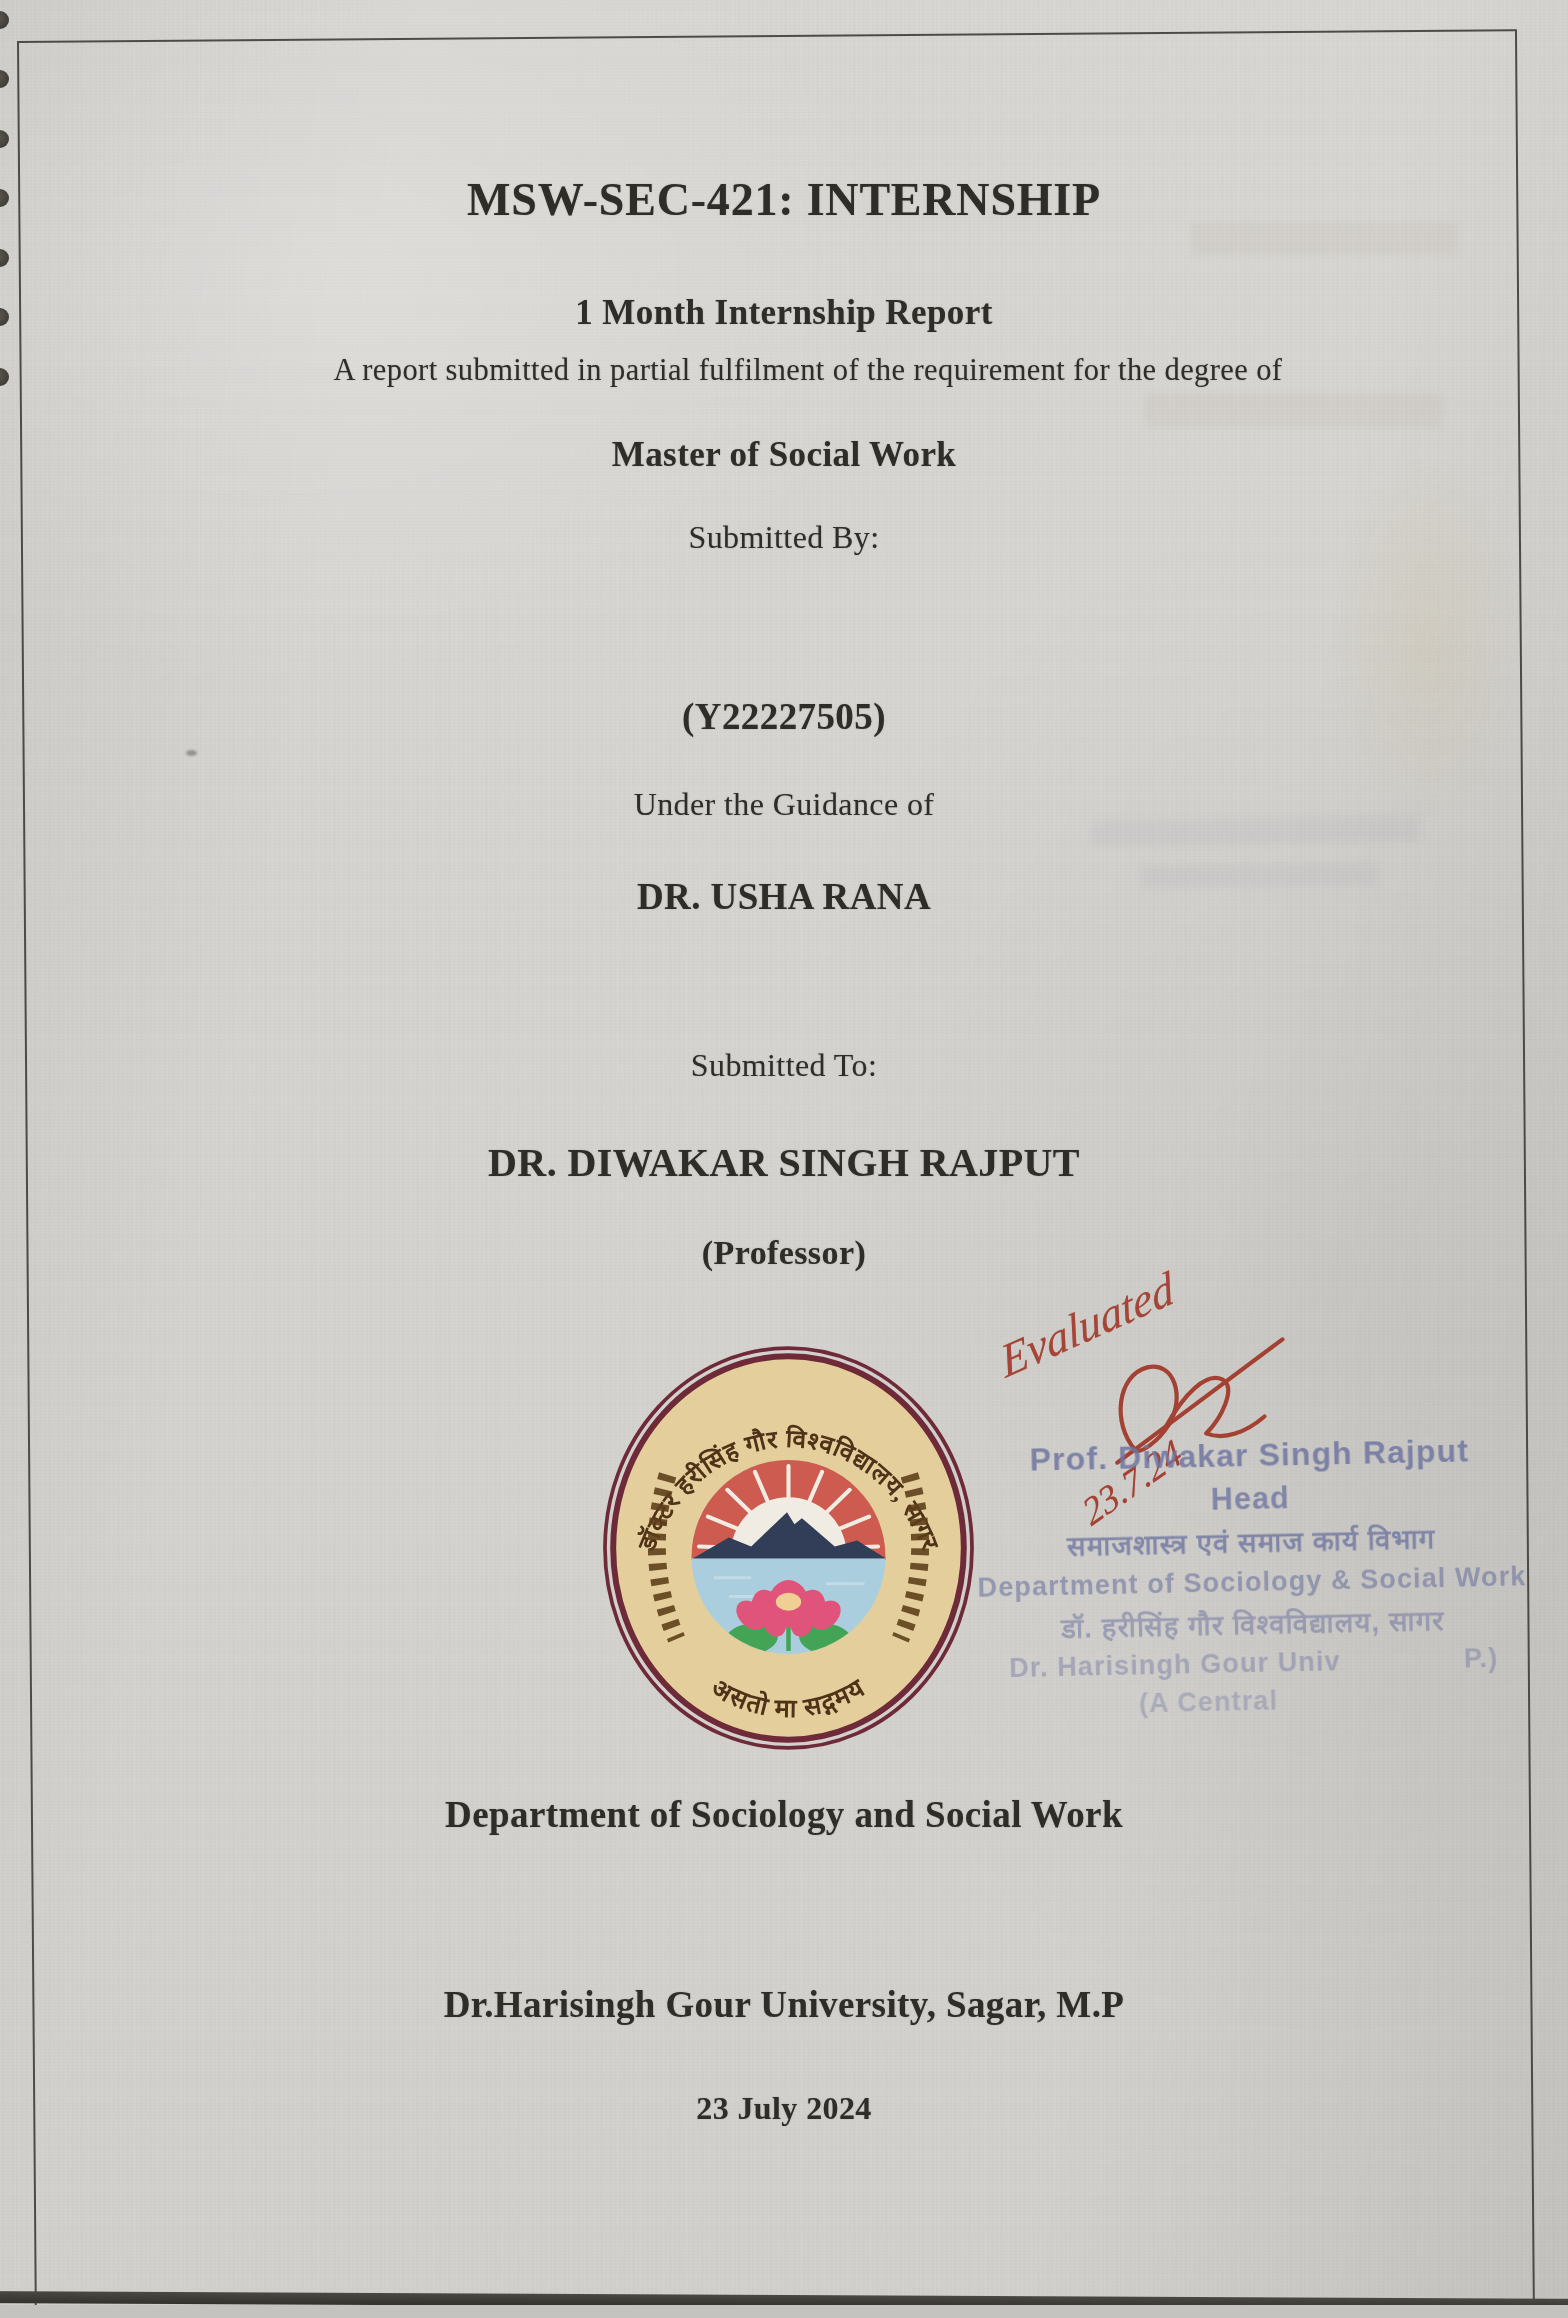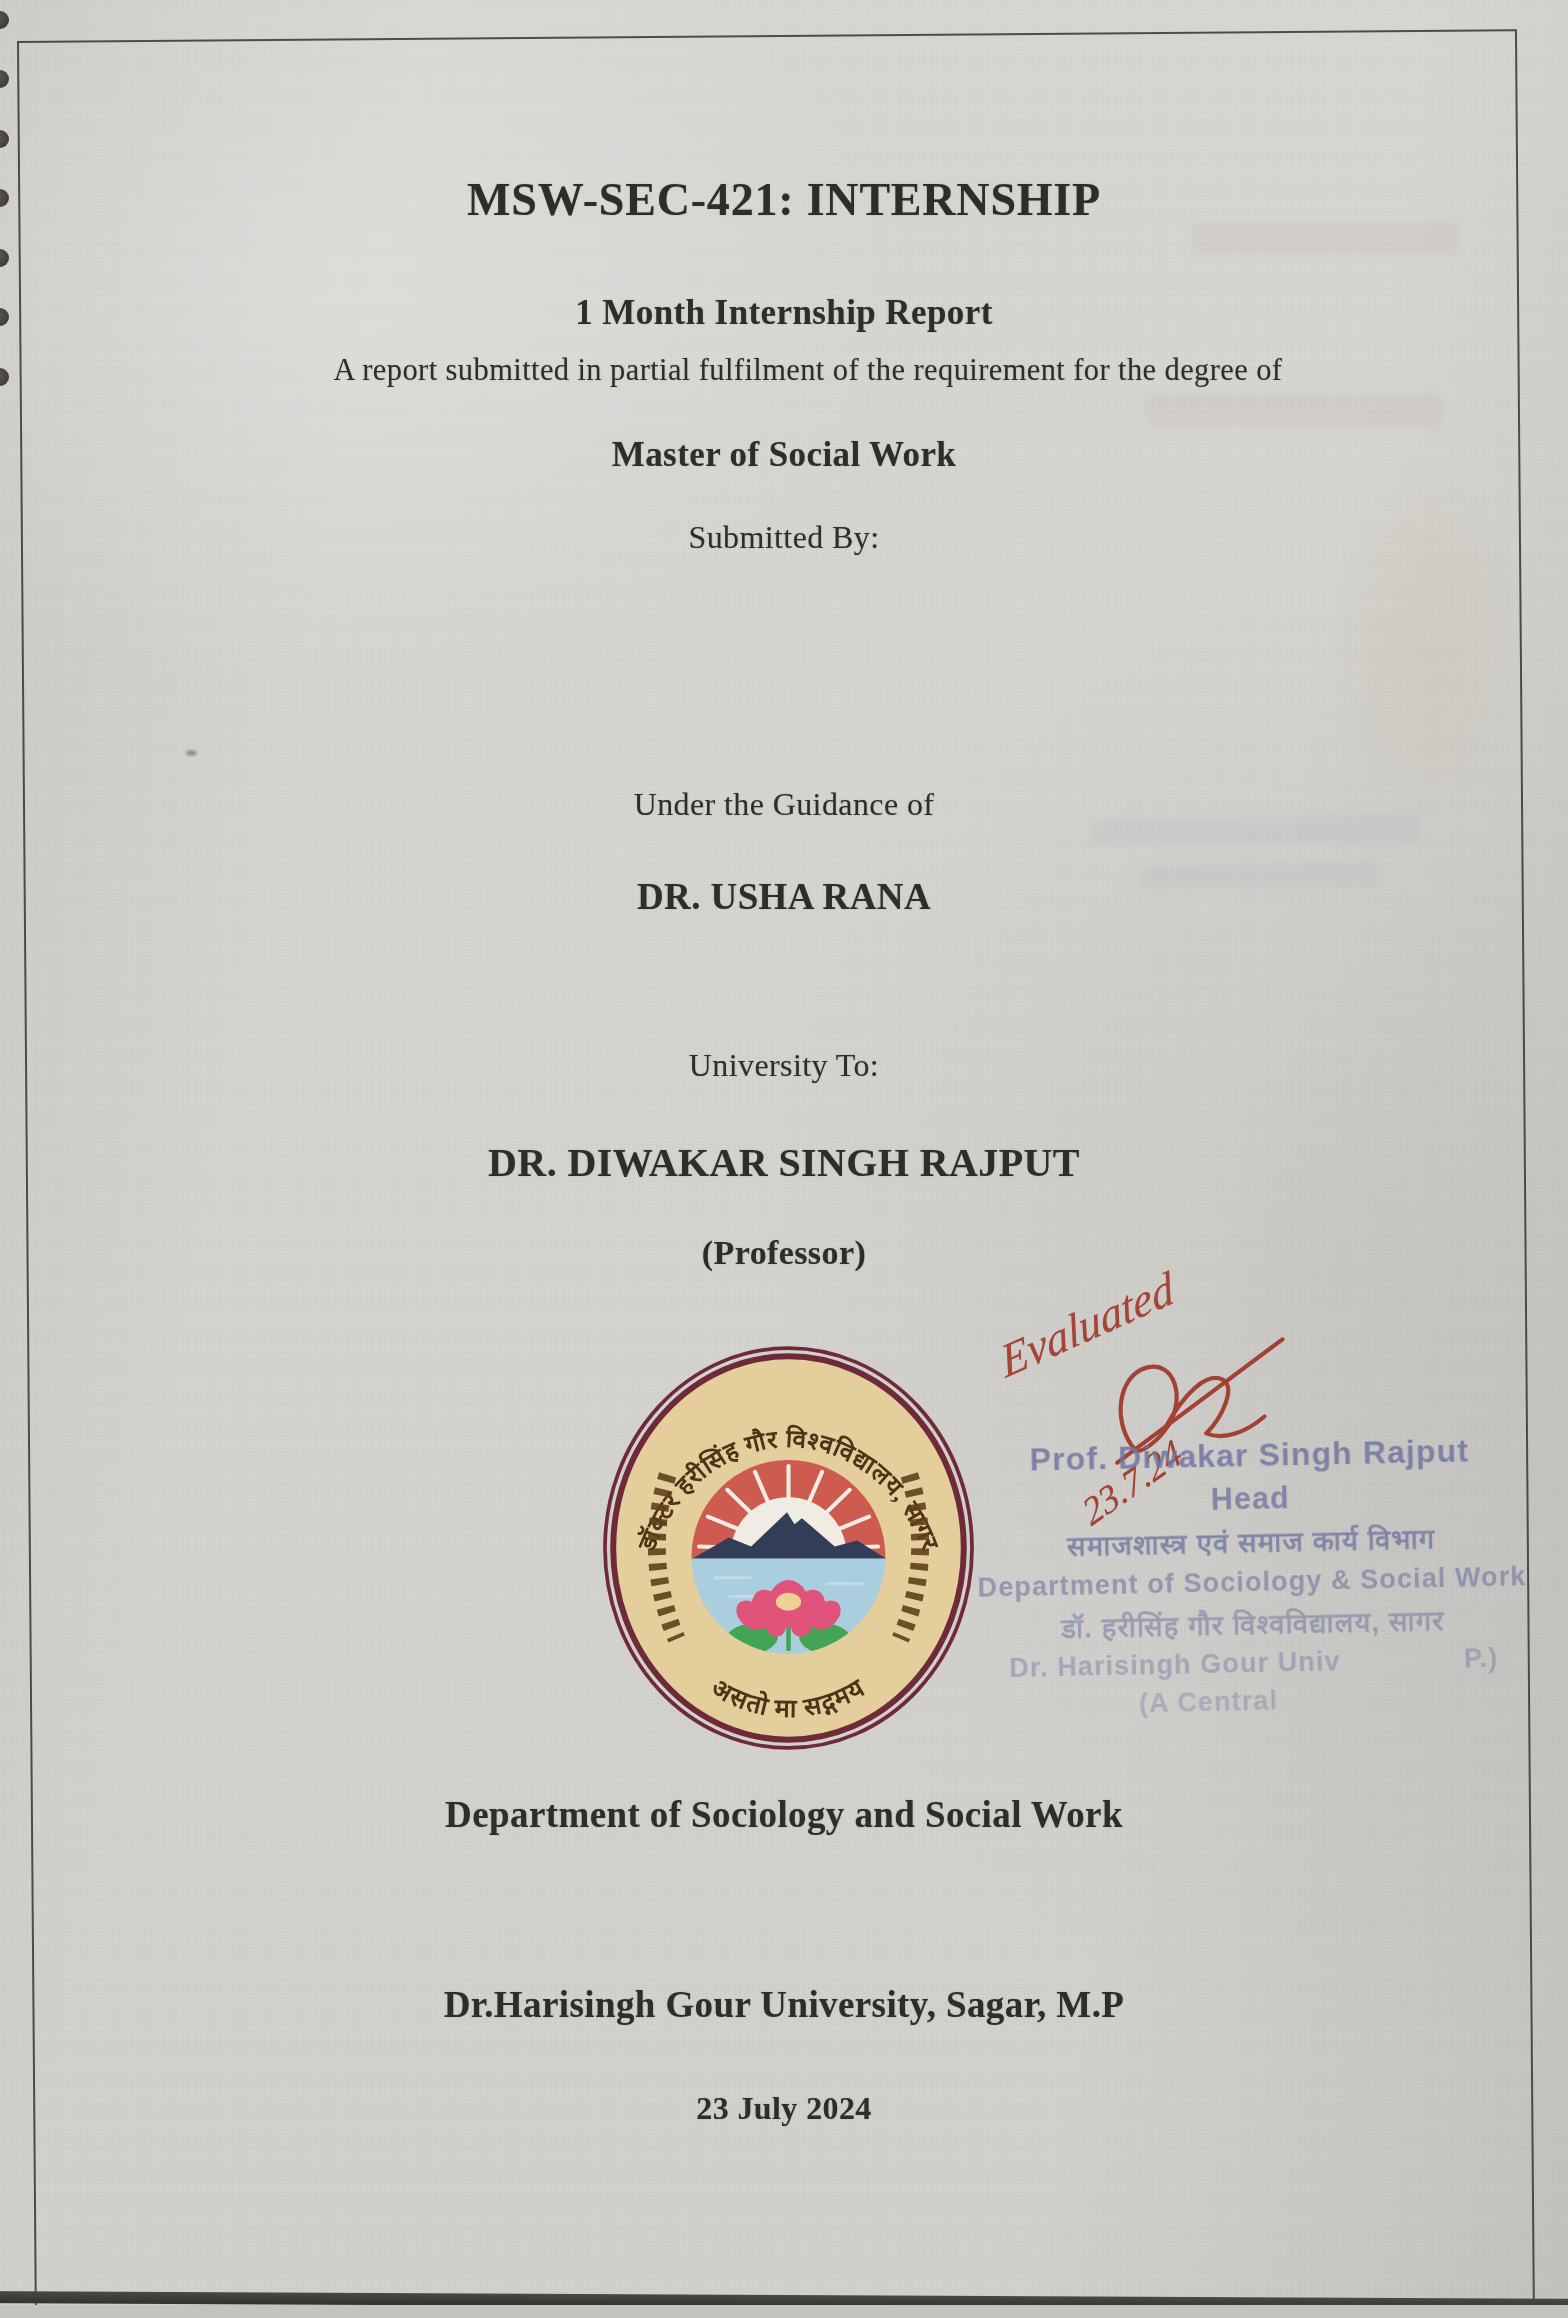--- a/index.html
+++ b/index.html
@@ -119,23 +119,24 @@
   <div class="ghost g3"></div>
   <div class="ghost g4"></div>
   <div class="stain"></div>
   <div class="speck"></div>
 
   <div class="l b t-title">MSW-SEC-421: INTERNSHIP</div>
   <div class="l b t-sub">1 Month Internship Report</div>
   <div class="l t-stmt">A report submitted in partial fulfilment of the requirement for the degree of</div>
   <div class="l b t-degree">Master of Social Work</div>
   <div class="l t-subby">Submitted By:</div>
+  <div class="l b t-id">(Y22227505)</div>
   <div class="l t-guid">Under the Guidance of</div>
   <div class="l b t-guide">DR. USHA RANA</div>
-  <div class="l t-subto">University To:</div>
+  <div class="l t-subto">Submitted To:</div>
   <div class="l b t-sup">DR. DIWAKAR SINGH RAJPUT</div>
   <div class="l b t-supt">(Professor)</div>
   <div class="l b t-dept">Department of Sociology and Social Work</div>
   <div class="l b t-univ">Dr.Harisingh Gour University, Sagar, M.P</div>
   <div class="l b t-date">23 July 2024</div>
 
   <svg class="seal" viewBox="0 0 500 540">
     <defs>
       <clipPath id="discClip">
           <circle cx="250" cy="282" r="130"></circle>

